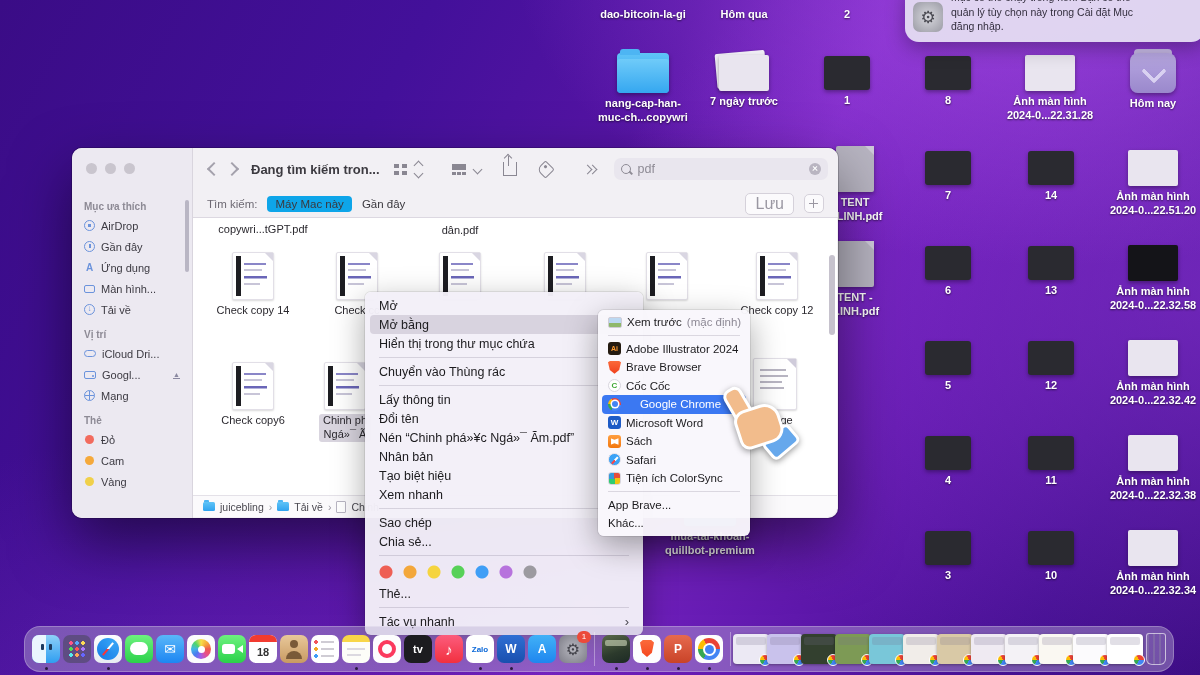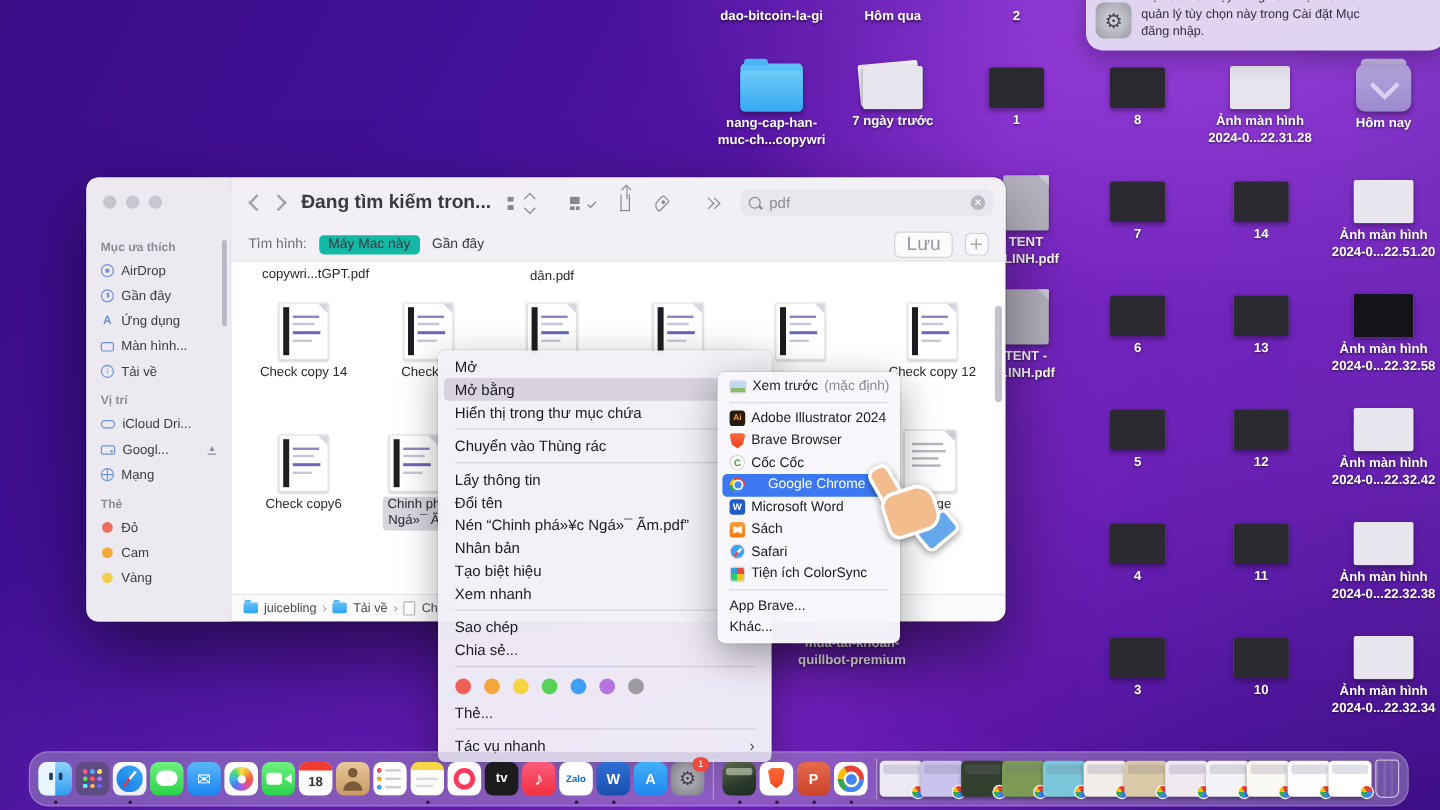--- a/index.html
+++ b/index.html
@@ -73,21 +73,21 @@
   .sb-globe{background:linear-gradient(#6b93dc,#6b93dc) center/100% 1px no-repeat,linear-gradient(#6b93dc,#6b93dc) center/1px 100% no-repeat;}
   .tag-red,.tag-orange,.tag-yellow{display:inline-block;width:9px;height:9px;border-radius:50%;margin:0 1px;}
   .tag-red{background:#f26b5e}.tag-orange{background:#f5a93b}.tag-yellow{background:#f0d04a}
   .sbtrail{margin-left:auto;font-size:7px;color:#8a88a0;line-height:7px;border-bottom:1px solid #8a88a0;}
   .sbtrail:empty{display:none;}
   .chrome-area{position:absolute;left:121px;right:0;top:0;height:70px;background:#f2f0f4;border-radius:0 10px 0 0;border-bottom:1px solid #dcd8e1;box-sizing:border-box;}
   .tbar{display:flex;align-items:center;height:42px;padding:0 10px;gap:8px;}
   .chev{width:8px;height:8px;border-left:2px solid #a4a1ac;border-bottom:2px solid #a4a1ac;flex:0 0 auto;}
   .chev.back{transform:rotate(45deg);margin-left:6px;}
   .chev.fwd{transform:rotate(-135deg);}
-  .wtitle{font-size:16px;font-weight:bold;color:#3c3a40;margin:0 6px;white-space:nowrap;}
+  .wtitle{font-size:13px;font-weight:bold;color:#3c3a40;margin:0 6px;white-space:nowrap;}
   .ic-grid{width:13px;height:11px;background-image:linear-gradient(#8a8792,#8a8792),linear-gradient(#8a8792,#8a8792),linear-gradient(#8a8792,#8a8792),linear-gradient(#8a8792,#8a8792);background-size:5px 4px;background-position:0 0,8px 0,0 7px,8px 7px;background-repeat:no-repeat;}
   .updown{display:flex;flex-direction:column;gap:1px;}
   .updown i{width:6px;height:6px;border-left:1.5px solid #8a8792;border-top:1.5px solid #8a8792;transform:rotate(45deg);}
   .updown i.dn{transform:rotate(225deg);}
   .ic-gallery{width:14px;height:11px;margin-left:22px;background-image:linear-gradient(#8a8792,#8a8792),linear-gradient(#8a8792,#8a8792),linear-gradient(#8a8792,#8a8792),linear-gradient(#8a8792,#8a8792);background-size:14px 6px,4px 3px,4px 3px,4px 3px;background-position:0 0,0 8px,5px 8px,10px 8px;background-repeat:no-repeat;}
   .dnchev{width:6px;height:6px;border-left:1.5px solid #8a8792;border-top:1.5px solid #8a8792;transform:rotate(225deg);}
   .ic-share{width:12px;height:13px;border:1.5px solid #8a8792;border-top:none;margin-left:14px;position:relative;}
   .ic-share::before{content:"";position:absolute;left:4px;top:-6px;width:1.5px;height:10px;background:#8a8792;}
   .ic-share::after{content:"";position:absolute;left:1.5px;top:-7px;width:5px;height:5px;border-left:1.5px solid #8a8792;border-top:1.5px solid #8a8792;transform:rotate(45deg);}
   .ic-tag{width:11px;height:11px;border:1.5px solid #8a8792;border-radius:2px 2px 2px 6px;transform:rotate(45deg);margin-left:14px;position:relative;}
@@ -96,21 +96,21 @@
   .ic-more i{width:6px;height:6px;border-right:1.8px solid #8a8792;border-top:1.8px solid #8a8792;transform:rotate(45deg);margin-left:-2px;}
   .searchbox{margin-left:10px;flex:1;height:22px;background:#e9e6ee;border-radius:7px;display:flex;align-items:center;padding:0 7px;gap:5px;}
   .mag{width:8px;height:8px;border:1.5px solid #8e8b95;border-radius:50%;position:relative;flex:0 0 auto;}
   .mag::after{content:"";position:absolute;left:7px;top:7px;width:4px;height:1.5px;background:#8e8b95;transform:rotate(45deg);}
   .searchbox input{flex:1;border:none;background:transparent;outline:none;font-family:inherit;font-size:12.5px;color:#8e8b95;}
   .clearbtn{width:12px;height:12px;border-radius:50%;background:#b9b5c1;position:relative;flex:0 0 auto;}
   .clearbtn::before,.clearbtn::after{content:"";position:absolute;left:3px;top:5.3px;width:6px;height:1.4px;background:#fff;}
   .clearbtn::before{transform:rotate(45deg);}.clearbtn::after{transform:rotate(-45deg);}
   .scoperow{display:flex;align-items:center;height:27px;padding:0 14px;gap:10px;font-size:11.5px;color:#3a383e;}
   .scopelabel{color:#6e6a74;}
-  .scope-pill{background:#14b8a6;border-radius:4px;padding:2px 8px;}
+  .scope-pill{background:#0ea5e9;border-radius:4px;padding:2px 8px;}
   .savebtn{margin-left:auto;border:1px solid #d5d1da;background:#fbfafc;border-radius:5px;padding:1px 9px;font-size:16px;color:#9a97a2;}
   .plusbtn{border:1px solid #d5d1da;background:#fbfafc;border-radius:5px;width:18px;height:17px;position:relative;}
   .plusbtn::before{content:"";position:absolute;left:4px;top:7.5px;width:9px;height:1.5px;background:#9a97a2;}
   .plusbtn::after{content:"";position:absolute;left:7.8px;top:4px;width:1.5px;height:9px;background:#9a97a2;}
   .content{position:absolute;left:121px;top:70px;right:1px;bottom:23px;background:#fff;overflow:hidden;}
   .file{position:absolute;width:96px;display:flex;flex-direction:column;align-items:center;}
   .fthumb{position:relative;background-repeat:no-repeat;}
   .pdfthumb{width:40px;height:46px;background-color:#fff;border:1px solid #e2dfe7;border-radius:2px;box-shadow:0 1px 2px rgba(0,0,0,.15);
     background-image:linear-gradient(#1d1d22,#1d1d22),linear-gradient(#8a86c8,#8a86c8),linear-gradient(#c8c5d8,#c8c5d8),linear-gradient(#6a66b8,#6a66b8),linear-gradient(#c8c5d8,#c8c5d8);
     background-size:5px 40px,22px 2px,18px 2px,23px 2.5px,16px 2px;
@@ -480,21 +480,21 @@
             <i></i>
             <i></i>
           </span>
         <span class="searchbox">
           <span class="mag"></span>
           <input value="pdf" style="">
           <span class="clearbtn"></span>
         </span>
       </div>
       <div class="scoperow">
-        <span class="scopelabel">Tìm hình:</span>
+        <span class="scopelabel">Tìm kiếm:</span>
         <span class="scope-pill">Máy Mac này</span>
         <span>Gần đây</span>
         <span class="savebtn">Lưu</span>
         <span class="plusbtn"></span>
       </div>
     </div>
 
     <div class="content">
       <div>
         <div class="file" style="left: 22px; top: 1px;">

